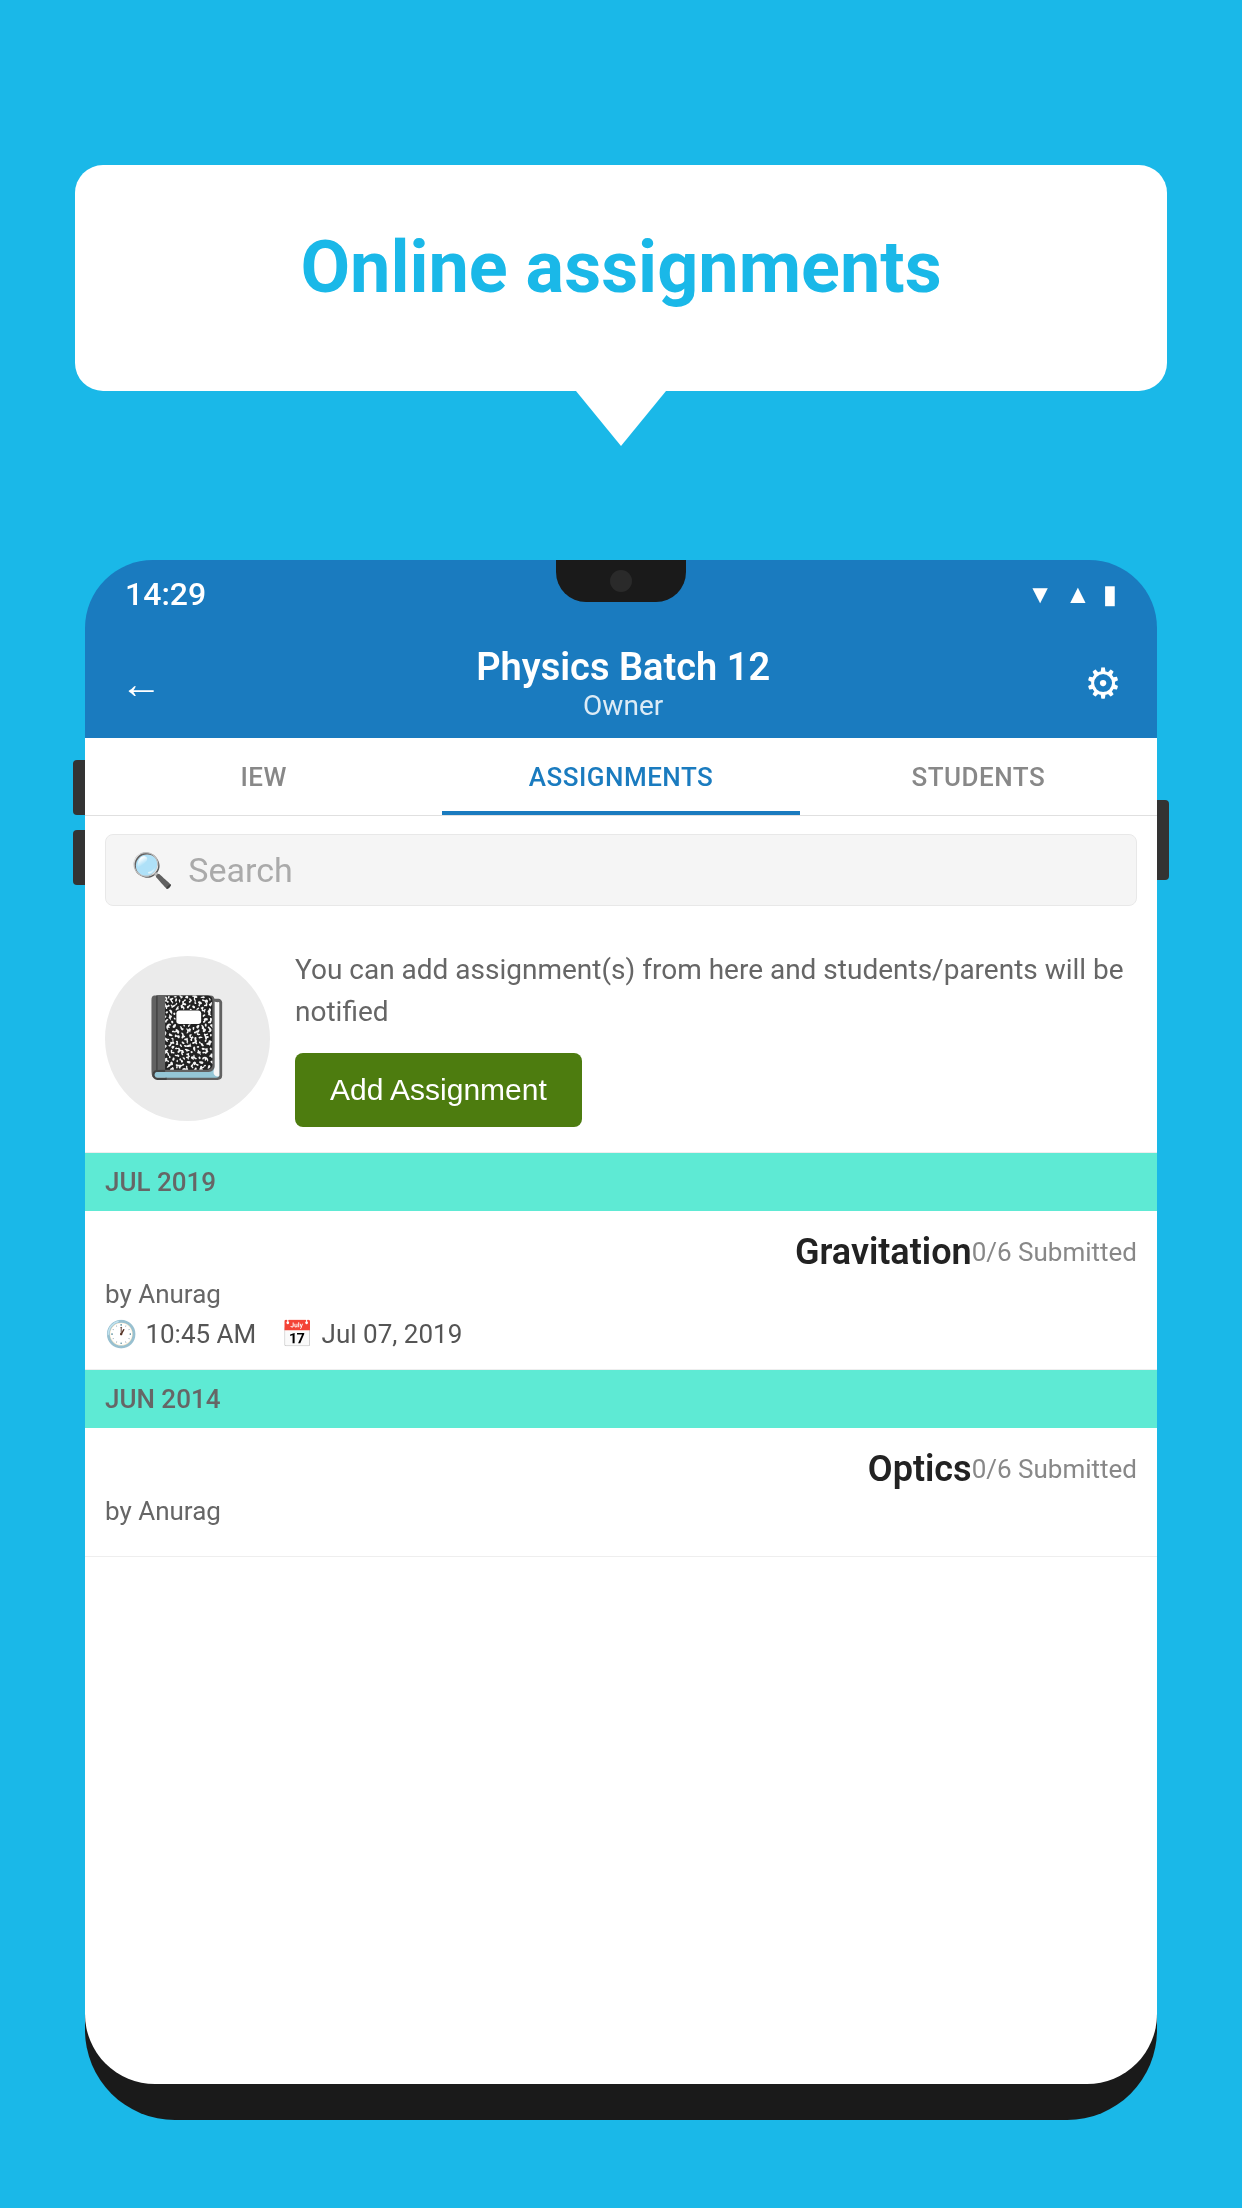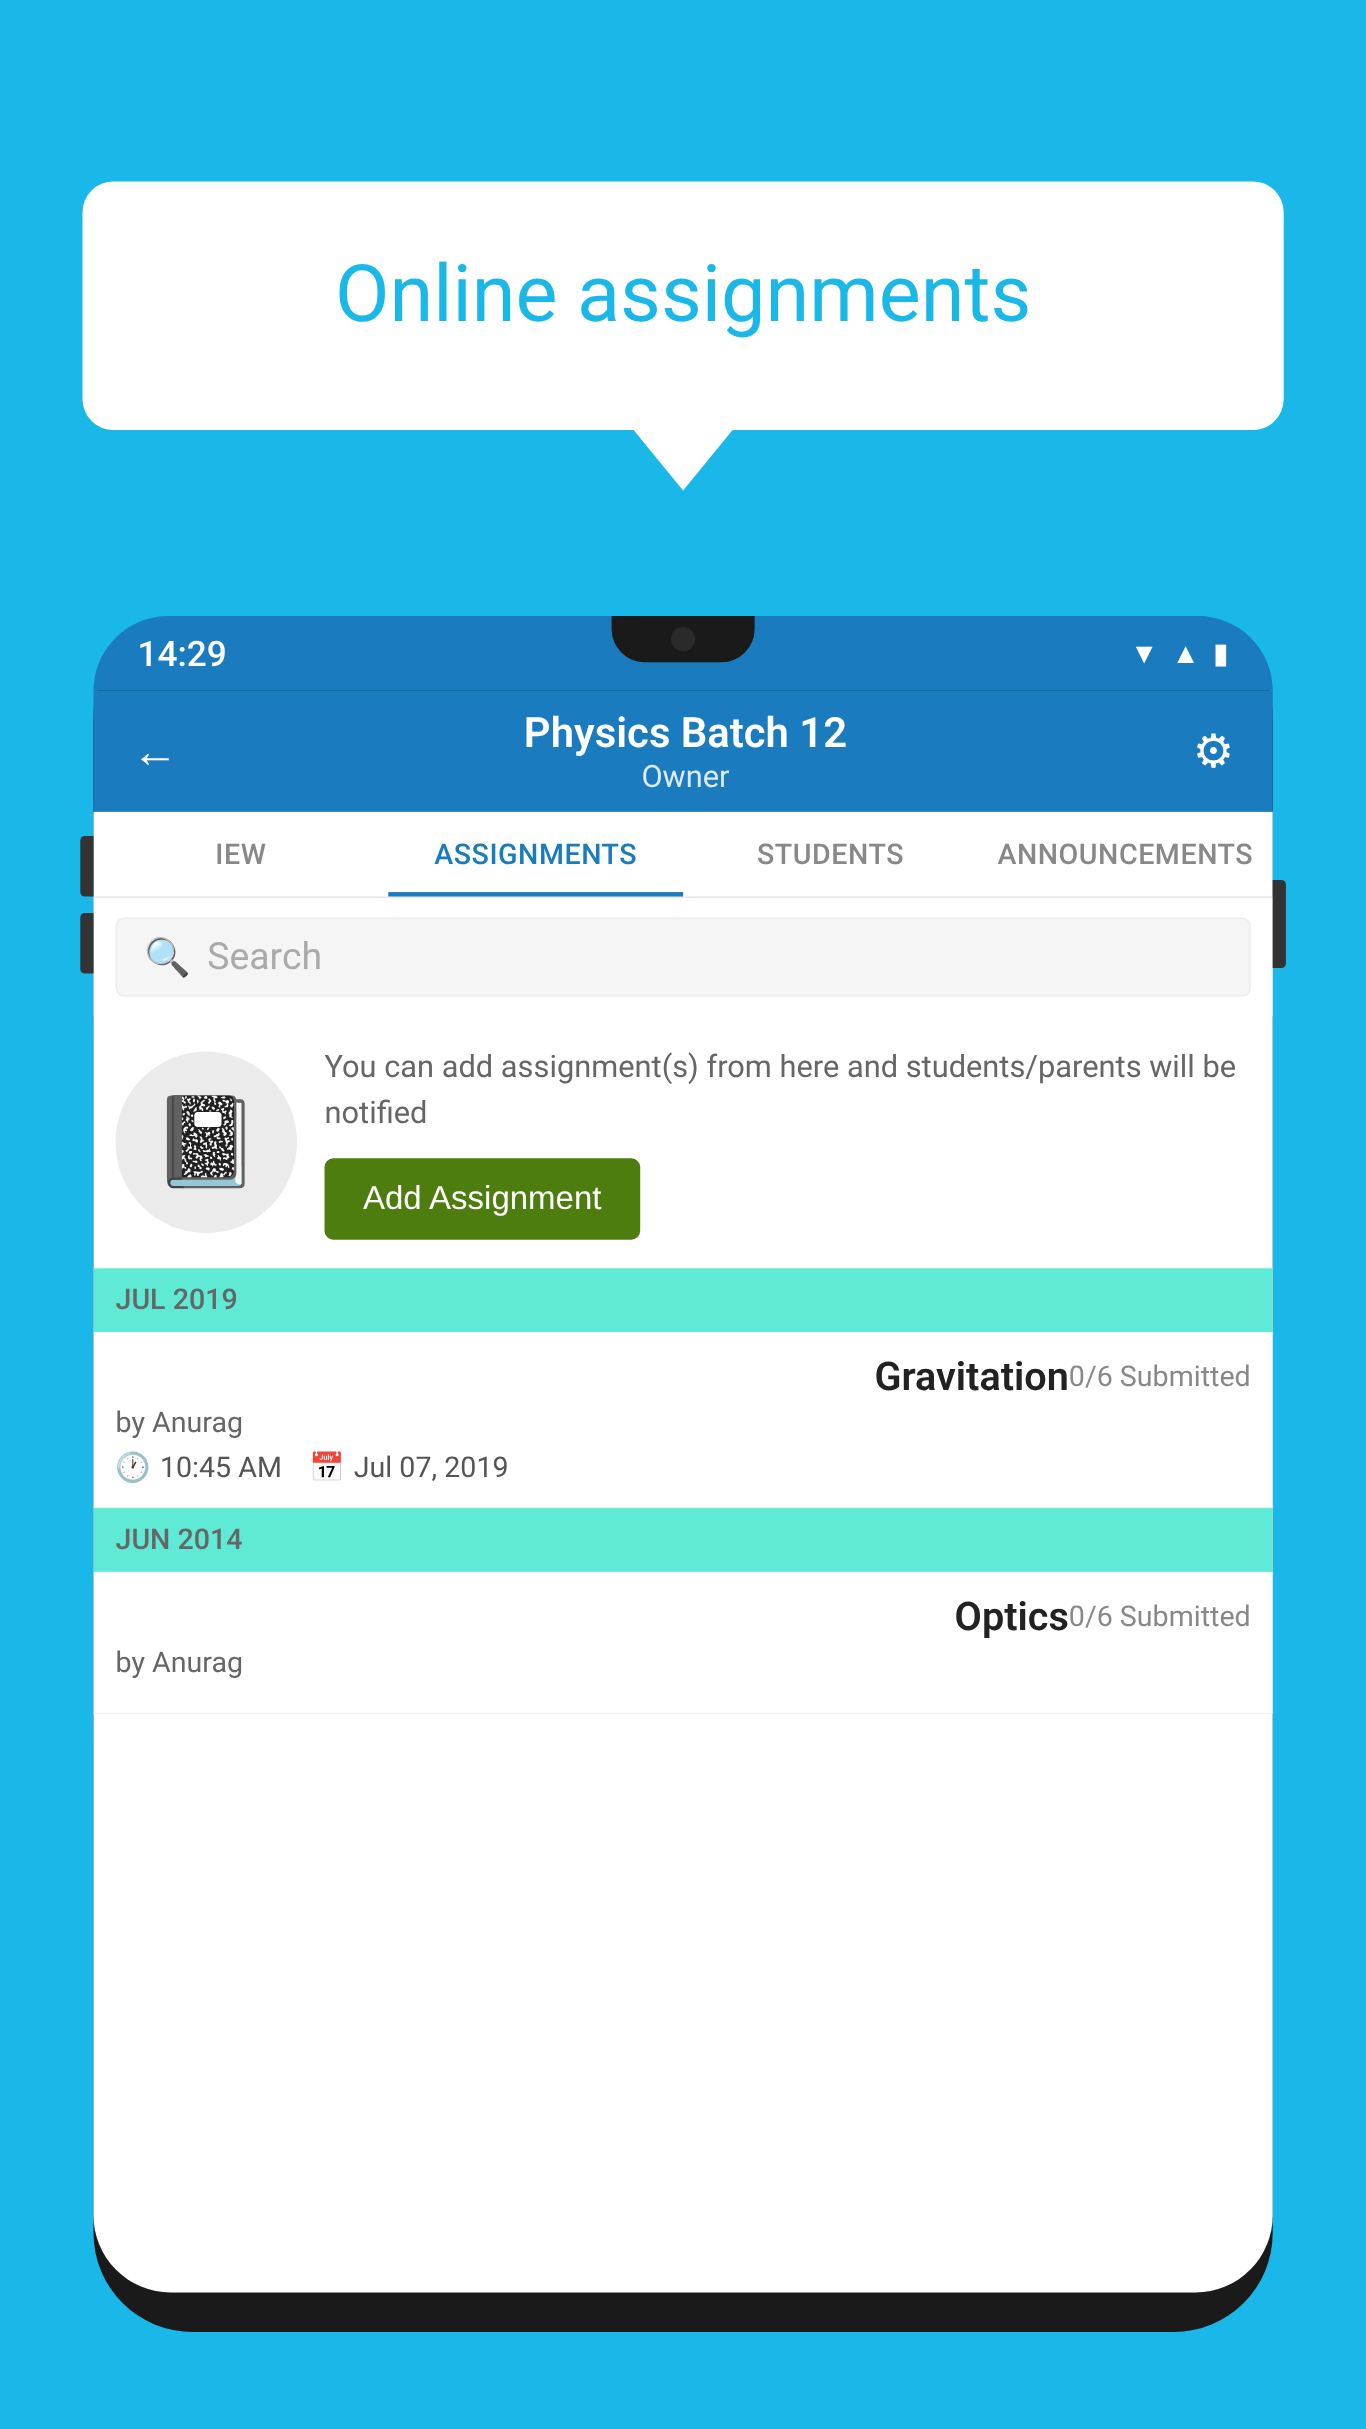--- a/index.html
+++ b/index.html
@@ -28,21 +28,21 @@
       background: white;
       border-radius: 28px;
       padding: 60px 70px;
       width: 100%;
       text-align: center;
     }
 
     .speech-bubble-title {
       color: #1ab8e8;
       font-size: 72px;
-      font-weight: 400;
+      font-weight: 700;
       margin-bottom: 20px;
       line-height: 1.2;
     }
 
     .speech-bubble-subtitle {
       color: #777;
       font-size: 38px;
       font-weight: 400;
     }
 
@@ -404,23 +404,20 @@
 
     <div class="tabs-bar">
       <div class="tab-item">
         <span>IEW</span>
       </div>
       <div class="tab-item active">
         <span>ASSIGNMENTS</span>
       </div>
       <div class="tab-item">
         <span>STUDENTS</span>
-      </div>
-      <div class="tab-item">
-        <span>ANNOUNCEMENTS</span>
       </div>
     </div>
 
     <div class="phone-screen">
 
       <div class="search-container">
         <div class="search-bar">
           <span class="search-icon-svg">🔍</span>
           <span class="search-text">Search</span>
         </div>

